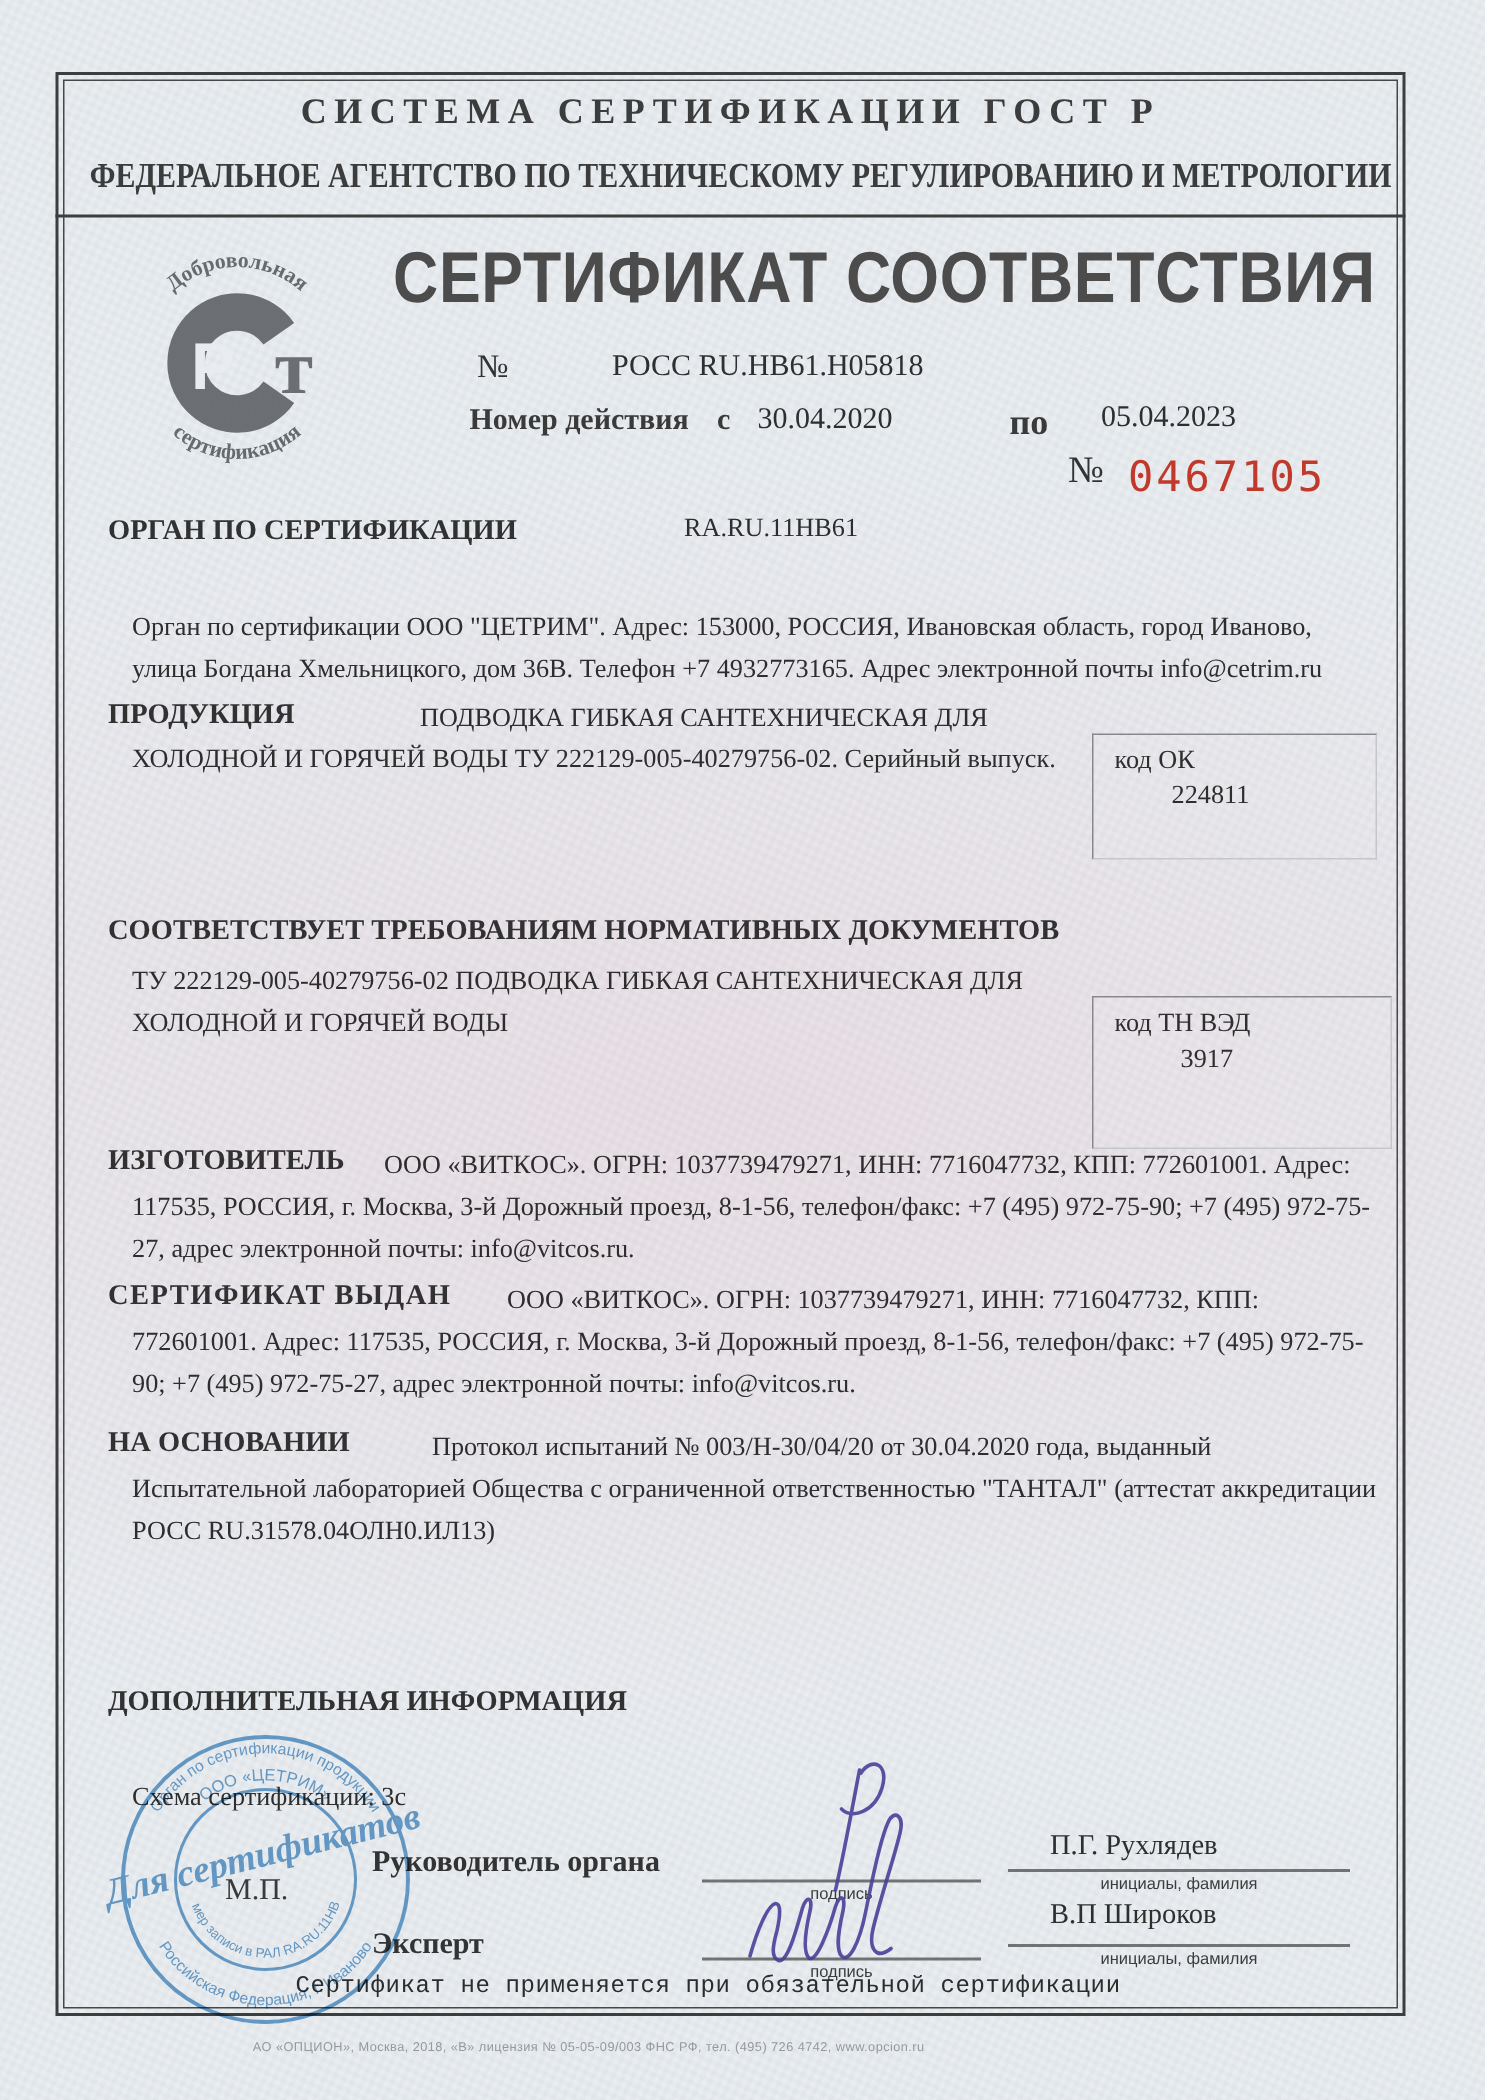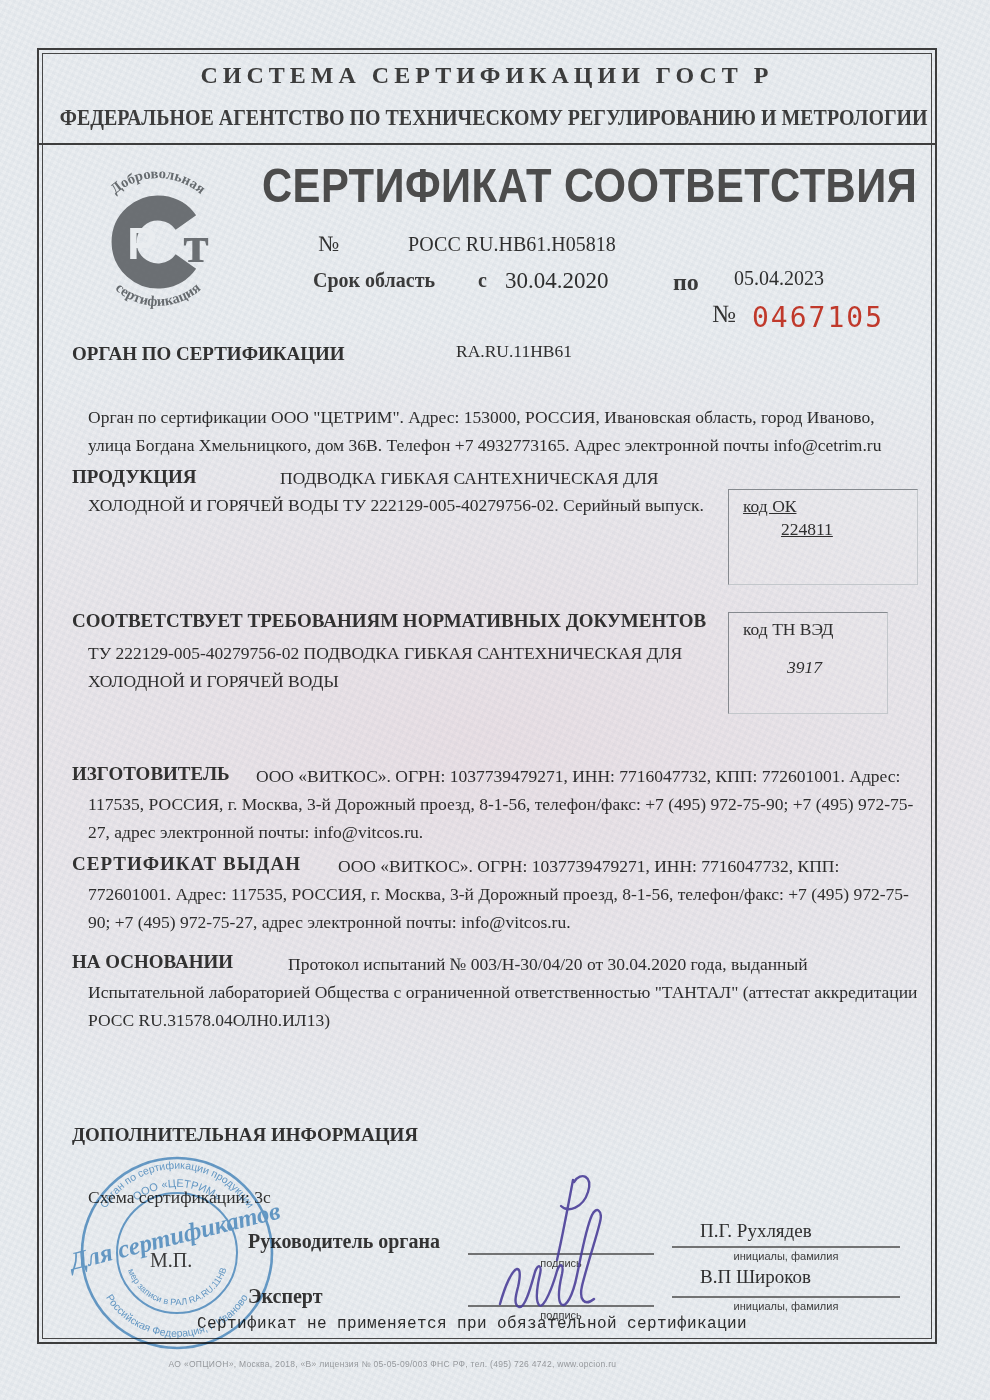--- a/index.html
+++ b/index.html
@@ -23,40 +23,40 @@
     font-weight:bold; font-size:24px; letter-spacing:5px; color:#3c3c3c; white-space:nowrap; }
   .agency-line { left:37px; top:105px; width:900px; text-align:center; white-space:nowrap; color:#3c3c3c; }
   .agency-line span { display:inline-block; font-weight:bold; font-size:21px; transform:scale(0.95,1.12); transform-origin:center; }
   .doc-title { left:262px; top:158px; white-space:nowrap; font-family:"Liberation Sans",sans-serif;
     font-weight:bold; font-size:48px; color:#4c4c4c; transform:scaleX(0.87); transform-origin:left top; letter-spacing:0.5px; }
   
   .no-label { left:318px; top:231px; font-size:22px; color:#333; }
   .no-value { left:408px; top:233px; font-size:20px; color:#2f2f2f; }
   .validity-label { left:313px; top:269px; font-size:20px; font-weight:bold; color:#3a3a3a; }
   .from-label { left:478px; top:269px; font-size:20px; font-weight:bold; color:#3a3a3a; }
-  .from-date { left:505px; top:268px; font-size:23px; }
+  .from-date { left:505px; top:268px; font-size:20px; }
   .to-label { left:673px; top:269px; font-size:24px; font-weight:bold; color:#3a3a3a; }
   .to-date { left:734px; top:267px; font-size:20px; }
   .form-no-label { left:712px; top:300px; font-size:25px; color:#333; }
   .form-no { left:752px; top:301px; font-family:"DejaVu Sans Mono",monospace; font-size:28px; letter-spacing:2px; color:#c0392b; }
   
   .h { font-weight:bold; font-size:19px; color:#313131; white-space:nowrap; }
   .body-text { font-size:17.5px; line-height:1.6; color:#2d2d2d; }
   .org-h { left:72px; top:343px; }
   .org-code { left:456px; top:341px; font-size:17.5px; }
   .org-text { left:88px; top:403px; width:828px; }
   .prod-h { left:72px; top:466px; }
   .prod-text { left:88px; top:465px; width:642px; text-indent:192px; line-height:1.55; }
   .codebox { border:1px solid #85898e; border-right-color:#c3c7cb; border-bottom-color:#c3c7cb; background:rgba(255,255,255,0.04); }
   .codebox .cl { font-size:17.5px; margin:6px 0 2px 14px; }
   .codebox .cv { font-size:17.5px; }
-  .box-ok { left:728px; top:489px; width:190px; height:96px;text-decoration:underline; }
+  .box-ok { left:728px; top:489px; width:190px; height:84px; }
   .box-ok .cv { margin-left:52px; }
-  .box-tn { left:728px; top:612px; width:160px; height:102px; }
-  .box-tn .cv { margin-left:58px; margin-top:17px;font-style:italic; }
+  .box-tn { left:728px; top:664px; width:200px; height:102px; }
+  .box-tn .cv { margin-left:58px; margin-top:3px; }
   .conf-h { left:72px; top:610px; }
   .conf-text { left:88px; top:639px; width:620px; }
   .manu-h { left:72px; top:763px; }
   .manu-text { left:88px; top:762px; width:828px; text-indent:168px; }
   .issued-h { left:72px; top:853px; white-space:nowrap; letter-spacing:1px; }
   .issued-text { left:88px; top:852px; width:824px; text-indent:250px; }
   .basis-h { left:72px; top:951px; }
   .basis-text { left:88px; top:950px; width:832px; text-indent:200px; }
   .add-h { left:72px; top:1124px; }
   .scheme { left:88px; top:1187px; font-size:17.5px; }
@@ -115,21 +115,21 @@
       <path d="M 107.9,101.5 A 34 34 0 1 1 107.9,62.5" fill="none" stroke="#5b5f63" stroke-width="25"></path>
       <text x="64" y="99" text-anchor="middle" font-family="Liberation Sans,sans-serif" font-weight="bold" font-size="44" fill="#eaedf0">Р</text>
       <text x="118" y="102" text-anchor="middle" font-family="Liberation Serif,serif" font-weight="bold" font-size="52" fill="#5b5f63">т</text>
     </g>
   </svg>
 
   <div class="abs doc-title">СЕРТИФИКАТ СООТВЕТСТВИЯ</div>
 
   <div class="abs no-label">№</div>
   <div class="abs no-value">РОСС RU.HB61.H05818</div>
-  <div class="abs validity-label">Срок область</div>
+  <div class="abs validity-label">Номер действия</div>
   <div class="abs from-label">с</div>
   <div class="abs from-date">30.04.2020</div>
   <div class="abs to-label">по</div>
   <div class="abs to-date">05.04.2023</div>
   <div class="abs form-no-label">№</div>
   <div class="abs form-no">0467105</div>
 
   <div class="abs h org-h">ОРГАН ПО СЕРТИФИКАЦИИ</div>
   <div class="abs org-code">RA.RU.11HB61</div>
   <div class="abs body-text org-text">Орган по сертификации ООО "ЦЕТРИМ". Адрес: 153000, РОССИЯ, Ивановская область, город Иваново, улица Богдана Хмельницкого, дом 36В. Телефон +7 4932773165. Адрес электронной почты info@cetrim.ru</div>

